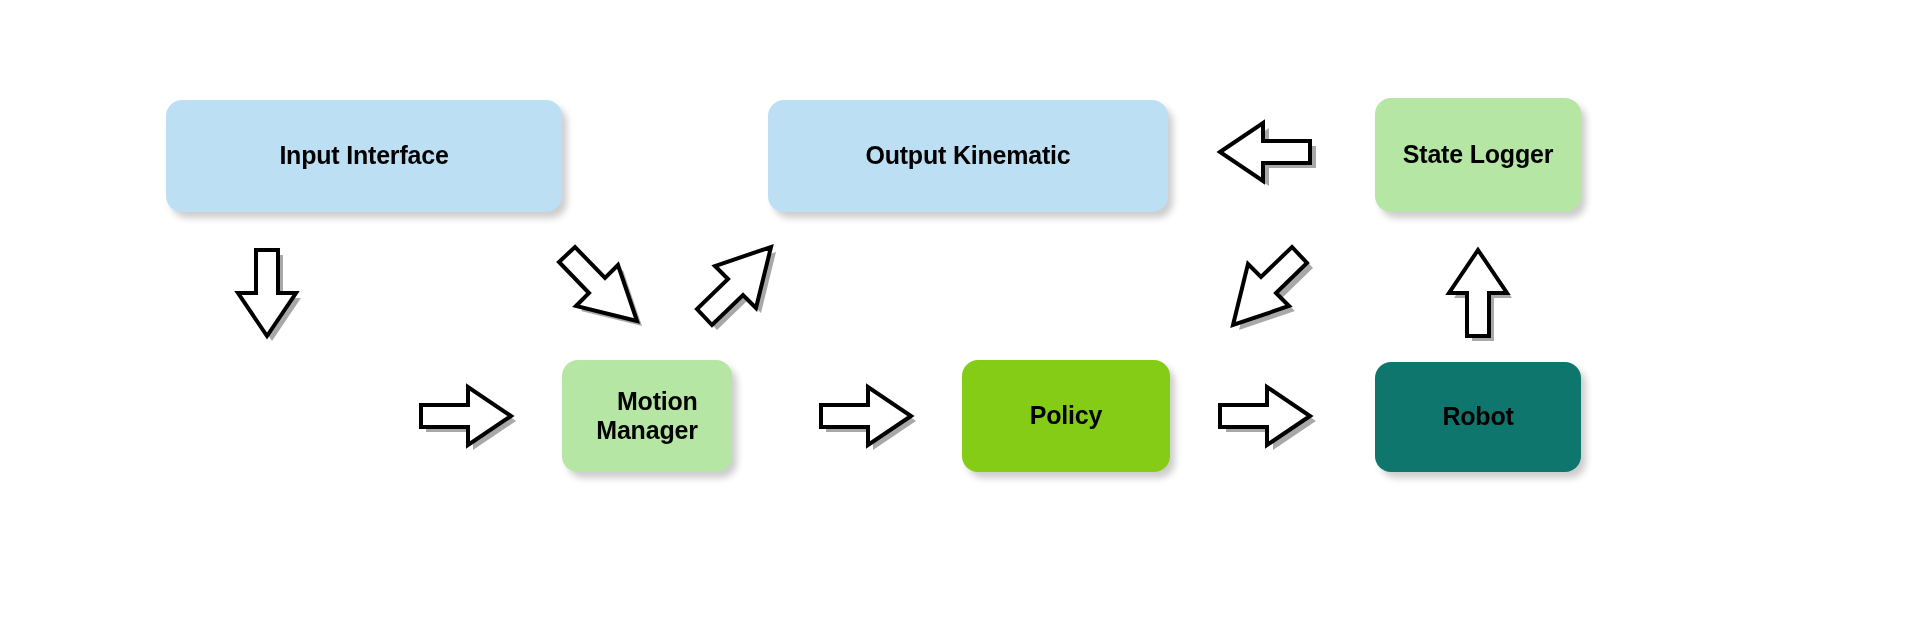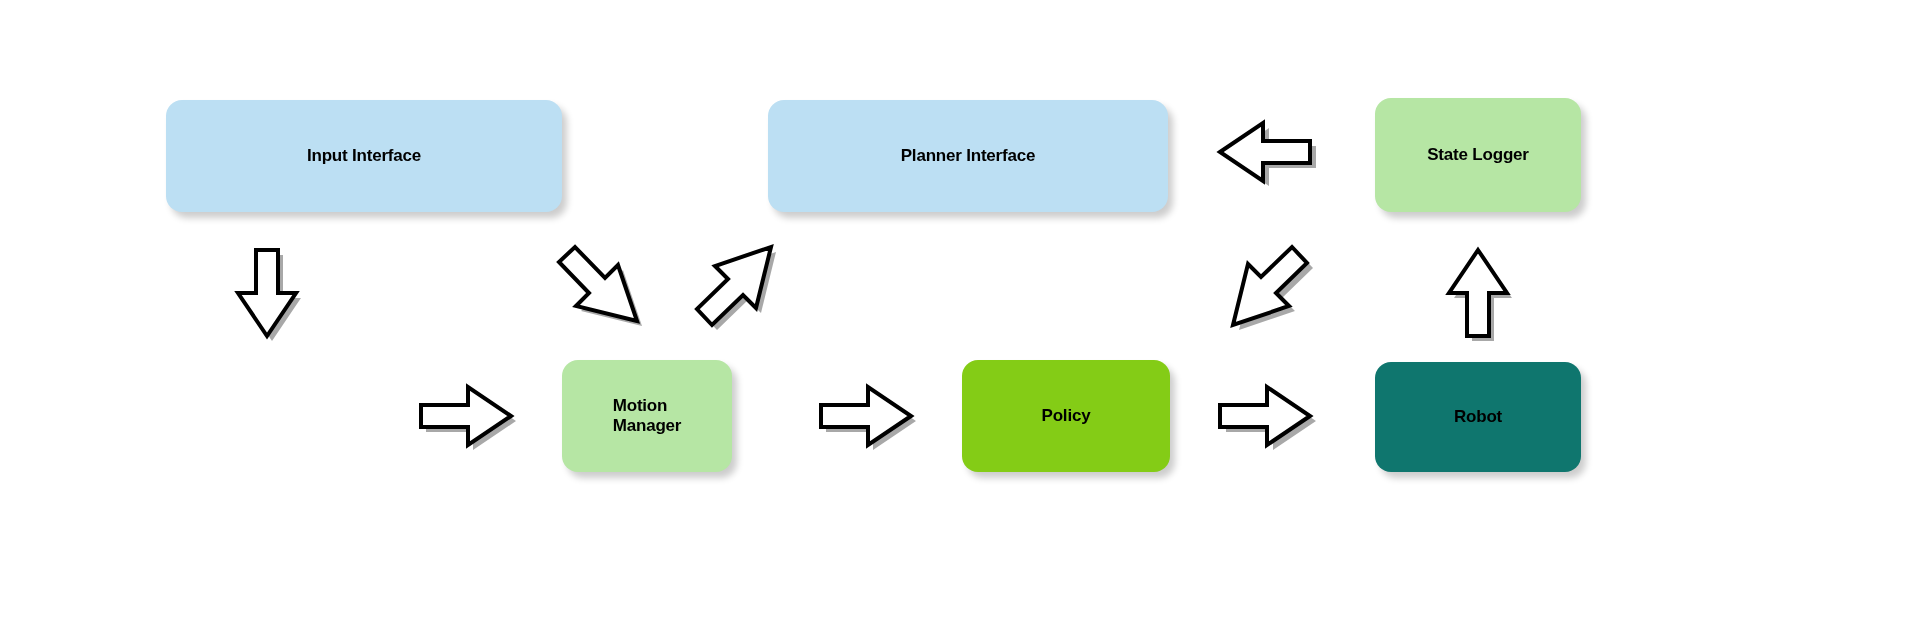--- a/index.html
+++ b/index.html
@@ -19,25 +19,25 @@
     overflow: hidden;
   }
 
   
   .node {
     position: absolute;
     box-sizing: border-box;
     display: flex;
     align-items: center;
     justify-content: center;
-    text-align: left;
+    text-align: right;
     border-radius: 16px;
     font-family: "Liberation Sans", sans-serif;
     font-weight: bold;
-    font-size: 17px;
+    font-size: 25px;
     line-height: 1.18;
     color: #000000;
     letter-spacing: -0.2px;
     box-shadow: 5px 6px 7px rgba(0,0,0,0.20);
     user-select: none;
   }
   .node .label {
     display: block;
     white-space: pre-line;
     padding: 0 8px;
@@ -65,21 +65,21 @@
 </head>
 <body style="background: rgb(255, 255, 255);">
 
 <div id="canvas" style="background: rgb(255, 255, 255);">
 
   <div class="node" style="left: 166px; top: 100px; width: 396px; height: 112px; background: rgb(188, 223, 243);">
     <span class="label">Input Interface</span>
   </div>
 
   <div class="node" style="left: 768px; top: 100px; width: 400px; height: 112px; background: rgb(188, 223, 243);">
-    <span class="label">Planner Interface</span>
+    <span class="label">Output Kinematic</span>
   </div>
 
   <div class="node" style="left: 1375px; top: 98px; width: 206px; height: 114px; background: rgb(182, 230, 164);">
     <span class="label">State Logger</span>
   </div>
 
 
   <div class="node" style="left: 562px; top: 360px; width: 170px; height: 112px; background: rgb(182, 230, 164);">
     <span class="label">Motion
 Manager</span>

